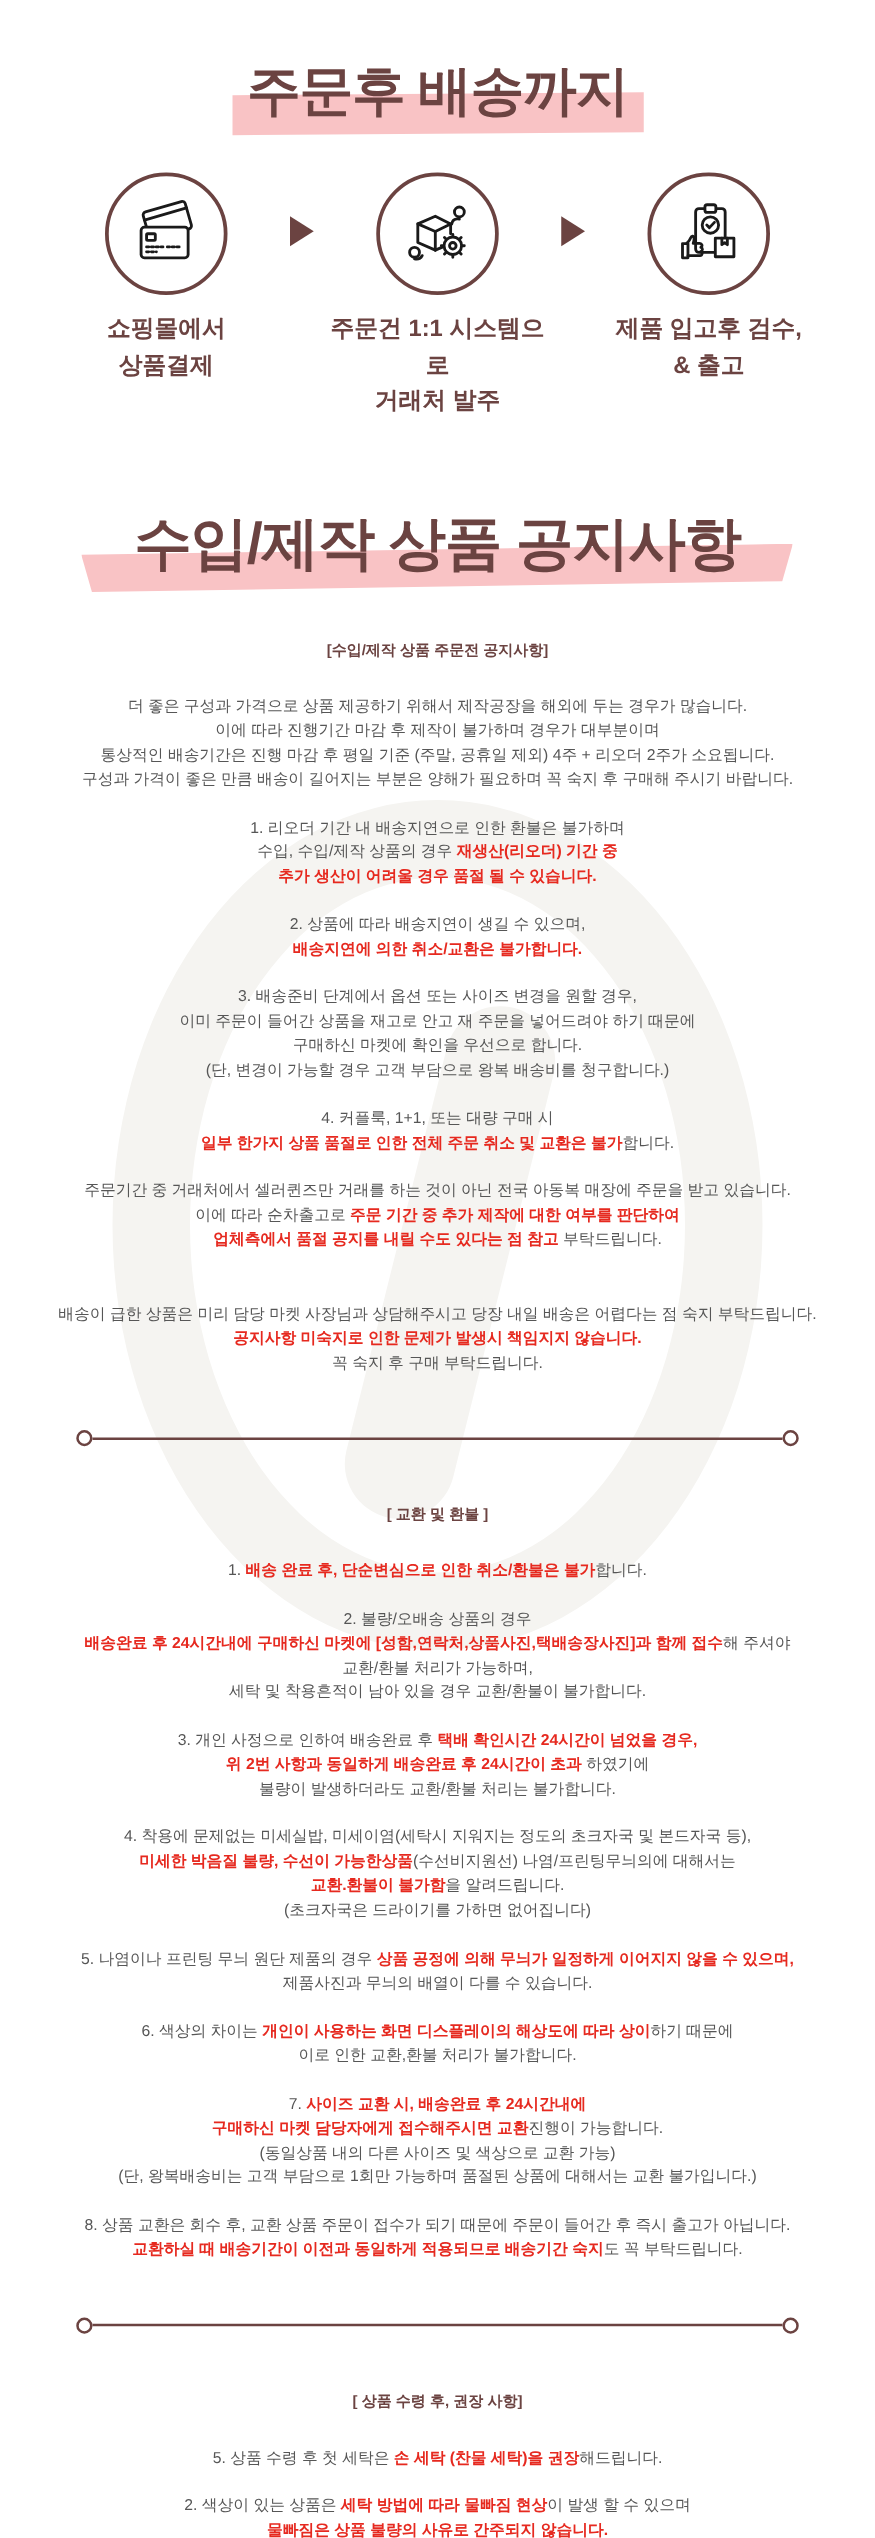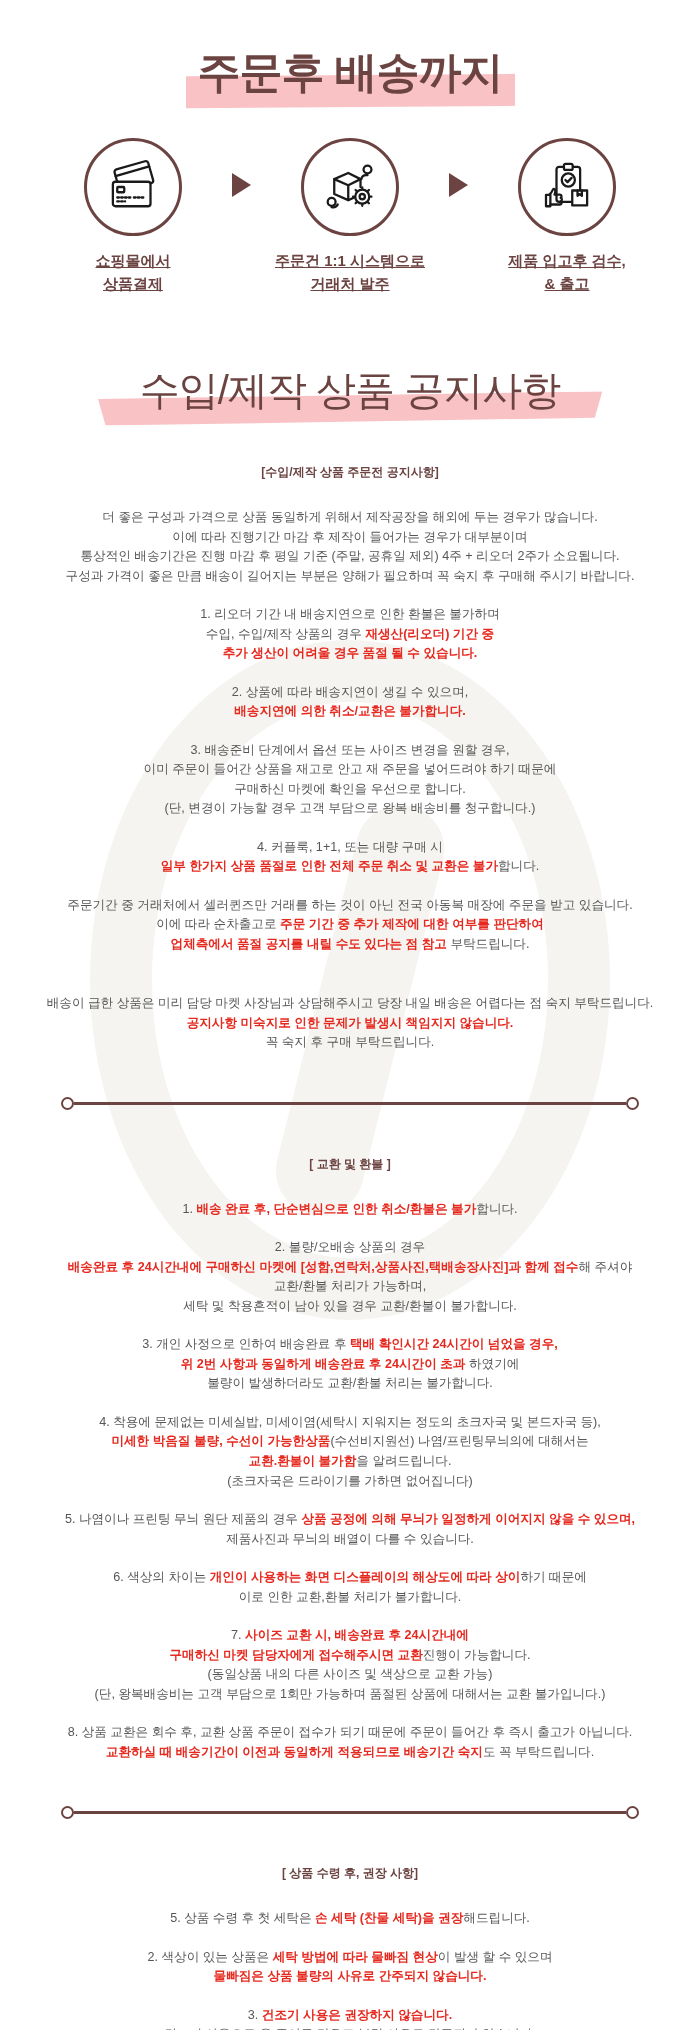--- a/index.html
+++ b/index.html
@@ -7,25 +7,25 @@
   .page{width:700px;min-height:2030px;margin:0 auto;background:#fff;position:relative;overflow:hidden;box-sizing:border-box;padding:44px 0 60px;}
   .wm{position:absolute;top:640px;left:50%;transform:translateX(-50%);width:660px;height:820px;z-index:0;pointer-events:none;}
   .wm-ring{width:520px;height:680px;border:62px solid #f5f4f1;border-radius:50%;margin:0 auto;box-sizing:border-box;}
   .wm-bar{position:absolute;left:296px;top:160px;width:88px;height:420px;background:#f5f4f1;transform:rotate(14deg);border-radius:44px;}
   .content{position:relative;z-index:1;}
   .title-row{text-align:center;}
   .hl{position:relative;display:inline-block;z-index:0;padding:0 4px;}
   .hl::before{content:"";position:absolute;z-index:-1;background:#F9C3C5;top:54%;height:56%;left:-8px;right:-8px;transform:skewY(-0.4deg);}
   .hl.wide::before{left:-38px;right:-38px;clip-path:polygon(0 14%,100% 0,98.5% 86%,1.5% 100%);}
   .t1{font-size:43px;font-weight:800;color:#6B4341;letter-spacing:-1px;}
-  .t2{font-size:40px;font-weight:400;color:#6B4341;letter-spacing:-1px;}
+  .t2{font-size:46px;font-weight:700;color:#6B4341;letter-spacing:-1px;}
   .steps{display:flex;justify-content:center;align-items:flex-start;margin-top:36px;}
   .step{width:186px;text-align:center;}
   .circle{width:92px;height:92px;border:3px solid #6B4341;border-radius:50%;display:flex;align-items:center;justify-content:center;margin:0 auto;background:#fff;}
-  .step-label{margin-top:14px;font-size:15px;font-weight:700;color:#6B4341;line-height:1.5;text-decoration:underline;}
+  .step-label{margin-top:14px;font-size:19px;font-weight:700;color:#6B4341;line-height:1.5;}
   .arrow{width:0;height:0;border-left:19px solid #6B4341;border-top:12px solid transparent;border-bottom:12px solid transparent;margin:35px 6px 0;}
   .notice-title-row{text-align:center;margin-top:68px;}
   .sec-h{font-size:12px;font-weight:700;color:#6B4341;text-align:center;margin:46px 0 27px;}
   .blk{font-size:12.6px;color:#565656;line-height:1.55;text-align:center;margin:0 20px 19px;}
   .r{color:#E6291F;font-weight:700;margin-top:23px;}
   .divider{display:flex;align-items:center;justify-content:center;width:578px;margin:44px auto;}
   .ring{width:9px;height:9px;border:2.5px solid #6B4341;border-radius:50%;flex:none;background:#fff;}
   .dline{flex:1;height:2.5px;background:#6B4341;}
   svg.ic{display:block;}
 </style>
@@ -116,21 +116,21 @@
         </div>
       </div>
     </div>
 
     <div class="notice-title-row">
       <span class="hl wide t2">수입/제작 상품 공지사항</span>
     </div>
 
     <div id="sections">
         <div class="sec-h">[수입/제작 상품 주문전 공지사항]</div>
-        <p class="blk"><span>더 좋은 구성과 가격으로 상품 동일하게 위해서 제작공장을 해외에 두는 경우가 많습니다.</span><br><span>이에 따라 진행기간 마감 후 제작이 들어가는 경우가 대부분이며</span><br><span>통상적인 배송기간은 진행 마감 후 평일 기준 (주말, 공휴일 제외) 4주 + 리오더 2주가 소요됩니다.</span><br><span>구성과 가격이 좋은 만큼 배송이 길어지는 부분은 양해가 필요하며 꼭 숙지 후 구매해 주시기 바랍니다.</span></p>
+        <p class="blk"><span>더 좋은 구성과 가격으로 상품 제공하기 위해서 제작공장을 해외에 두는 경우가 많습니다.</span><br><span>이에 따라 진행기간 마감 후 제작이 불가하며 경우가 대부분이며</span><br><span>통상적인 배송기간은 진행 마감 후 평일 기준 (주말, 공휴일 제외) 4주 + 리오더 2주가 소요됩니다.</span><br><span>구성과 가격이 좋은 만큼 배송이 길어지는 부분은 양해가 필요하며 꼭 숙지 후 구매해 주시기 바랍니다.</span></p>
         <p class="blk"><span>1. 리오더 기간 내 배송지연으로 인한 환불은 불가하며</span><br><span>수입, 수입/제작 상품의 경우 </span><span class="r">재생산(리오더) 기간 중</span><br><span class="r">추가 생산이 어려울 경우 품절 될 수 있습니다.</span></p>
         <p class="blk"><span>2. 상품에 따라 배송지연이 생길 수 있으며,</span><br><span class="r">배송지연에 의한 취소/교환은 불가합니다.</span></p>
         <p class="blk"><span>3. 배송준비 단계에서 옵션 또는 사이즈 변경을 원할 경우,</span><br><span>이미 주문이 들어간 상품을 재고로 안고 재 주문을 넣어드려야 하기 때문에</span><br><span>구매하신 마켓에 확인을 우선으로 합니다.</span><br><span>(단, 변경이 가능할 경우 고객 부담으로 왕복 배송비를 청구합니다.)</span></p>
         <p class="blk"><span>4. 커플룩, 1+1, 또는 대량 구매 시</span><br><span class="r">일부 한가지 상품 품절로 인한 전체 주문 취소 및 교환은 불가</span><span>합니다.</span></p>
         <p class="blk"><span>주문기간 중 거래처에서 셀러퀸즈만 거래를 하는 것이 아닌 전국 아동복 매장에 주문을 받고 있습니다.</span><br><span>이에 따라 순차출고로 </span><span class="r">주문 기간 중 추가 제작에 대한 여부를 판단하여</span><br><span class="r">업체측에서 품절 공지를 내릴 수도 있다는 점 참고</span><span> 부탁드립니다.</span></p>
         <p class="blk" style="margin-top: 40px;"><span>배송이 급한 상품은 미리 담당 마켓 사장님과 상담해주시고 당장 내일 배송은 어렵다는 점 숙지 부탁드립니다.</span><br><span class="r">공지사항 미숙지로 인한 문제가 발생시 책임지지 않습니다.</span><br><span>꼭 숙지 후 구매 부탁드립니다.</span></p>
         <div class="divider">
           <span class="ring"></span>
           <span class="dline"></span>
           <span class="ring"></span>

